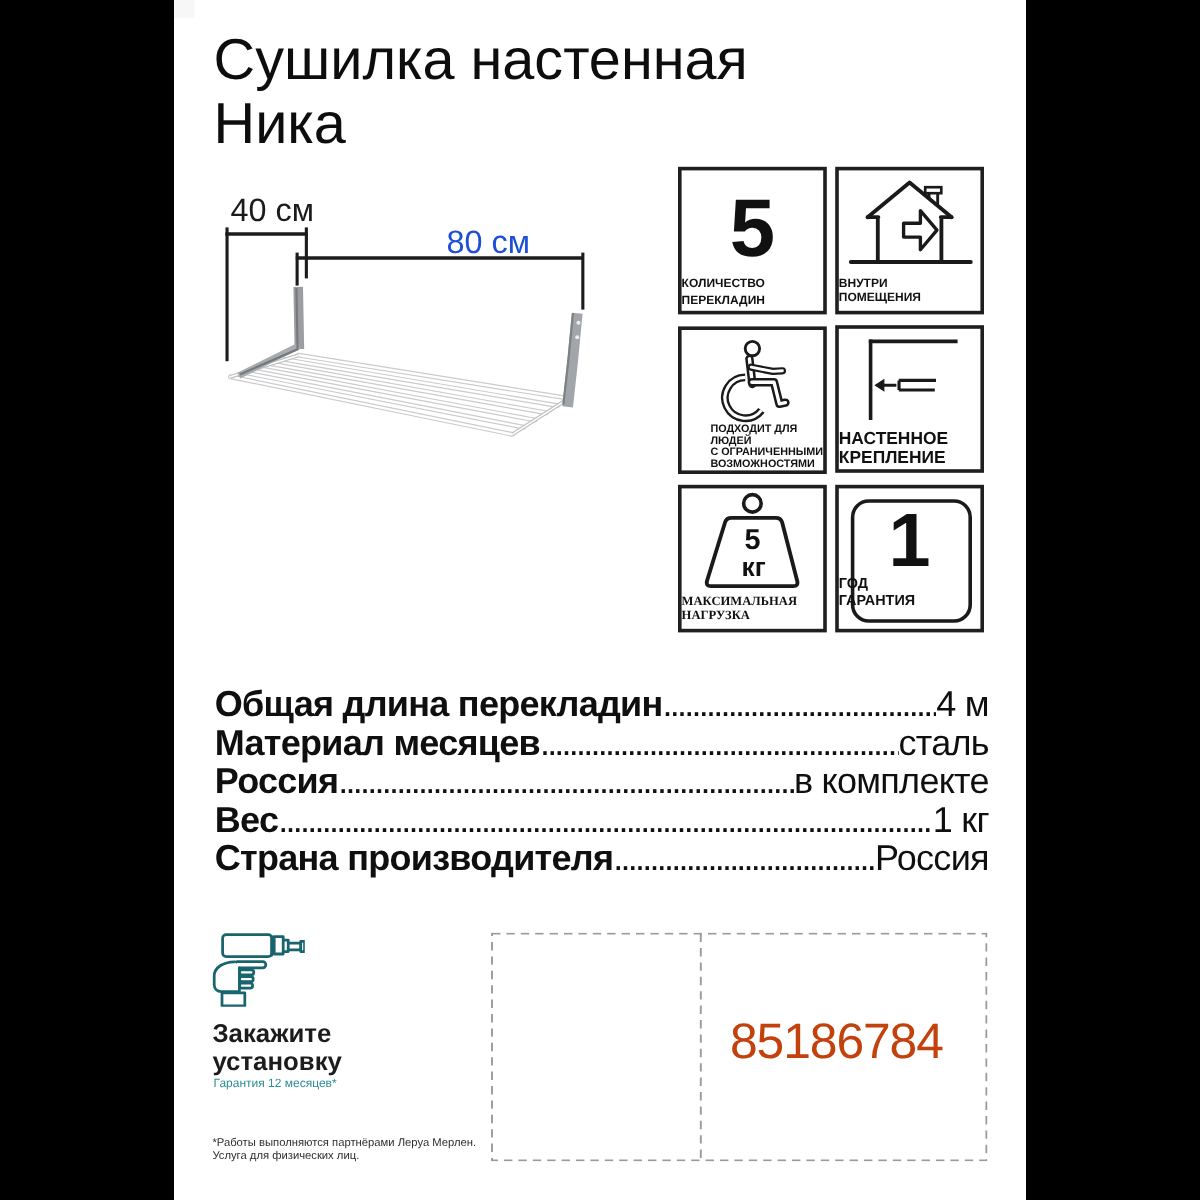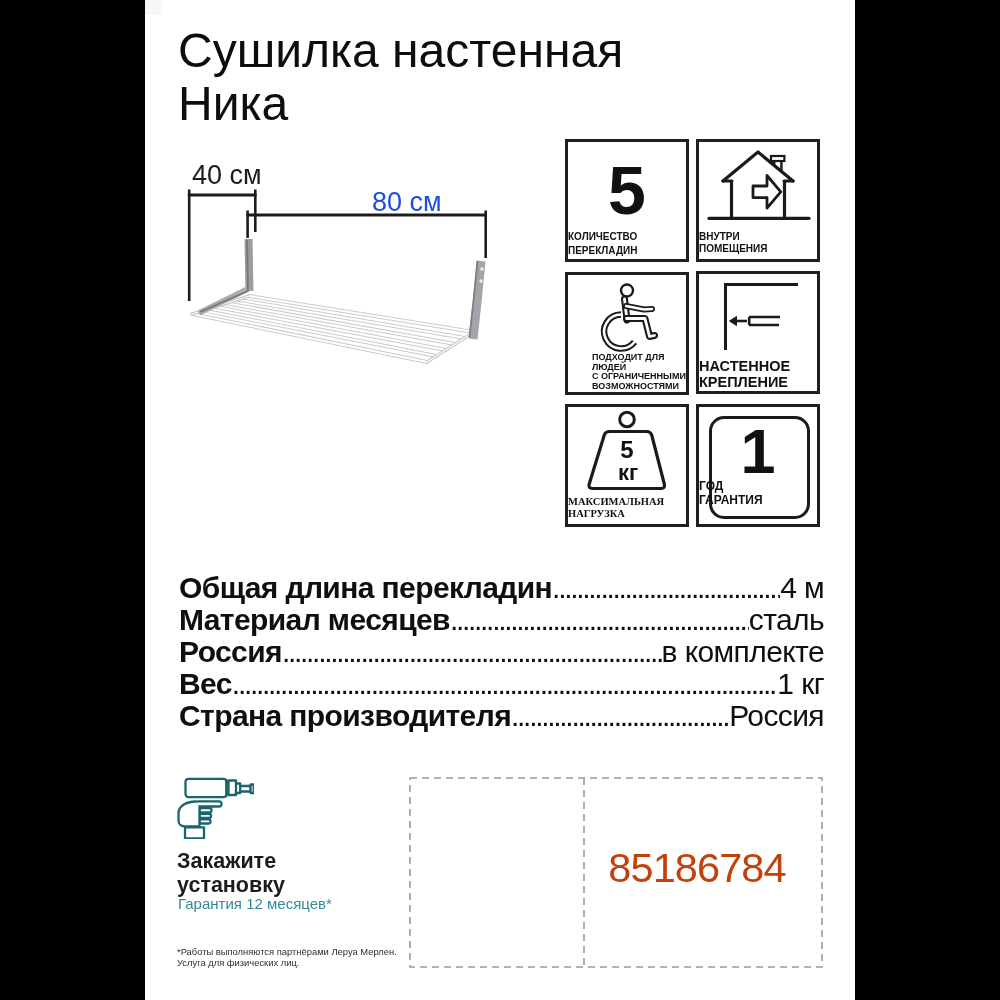--- a/index.html
+++ b/index.html
@@ -173,20 +173,20 @@
       <rect x="195.5" y="801.3" width="26" height="5.2" rx="2.5" fill="#fff"></rect>
       <rect x="199.5" y="808.2" width="12" height="4.2" rx="2" fill="#fff"></rect>
       <rect x="199.5" y="813.8" width="11.5" height="4.2" rx="2" fill="#fff"></rect>
       <rect x="199.5" y="819.3" width="11" height="4.2" rx="2" fill="#fff"></rect>
       <path d="M199.5,806.5 V826.3 H184.5 C181,826.3 178.5,824 178.5,820.5 V813.5 C178.5,806 186,801.8 195.5,801.5" fill="#fff"></path>
       <rect x="185" y="827.3" width="19" height="11" fill="#fff"></rect>
     </g>
   </svg>
 
   <div class="abs" style="left:177px;top:850px;font-size:21.5px;line-height:23.5px;font-weight:bold;color:#1c1c1c;">Закажите<br>установку</div>
-  <div class="abs" style="left:178px;top:898px;font-size:15px;line-height:12px;color:#2e8d95;">Гарантия 12 месяцев*</div>
+  <div class="abs" style="left:178px;top:898px;font-size:10px;line-height:12px;color:#2e8d95;">Гарантия 12 месяцев*</div>
   <div class="abs" style="left:177px;top:946px;font-size:9.4px;line-height:11px;color:#2e2e2e;">*Работы выполняются партнёрами Леруа Мерлен.<br>Услуга для физических лиц.</div>
 
   <svg class="abs" style="left:409px;top:777px;" width="414" height="191" viewBox="0 0 414 191" fill="none">
     <rect x="1" y="1" width="412" height="189" stroke="#9b9b9b" stroke-width="1.6" stroke-dasharray="7 5"></rect>
     <path d="M175,1 V190" stroke="#9b9b9b" stroke-width="1.6" stroke-dasharray="7 5"></path>
   </svg>
   <div class="abs" style="left:576px;top:844.5px;width:242px;text-align:center;font-size:41.5px;line-height:45px;letter-spacing:-0.9px;color:#c2410c;">85186784</div>
 
 </body></html>

